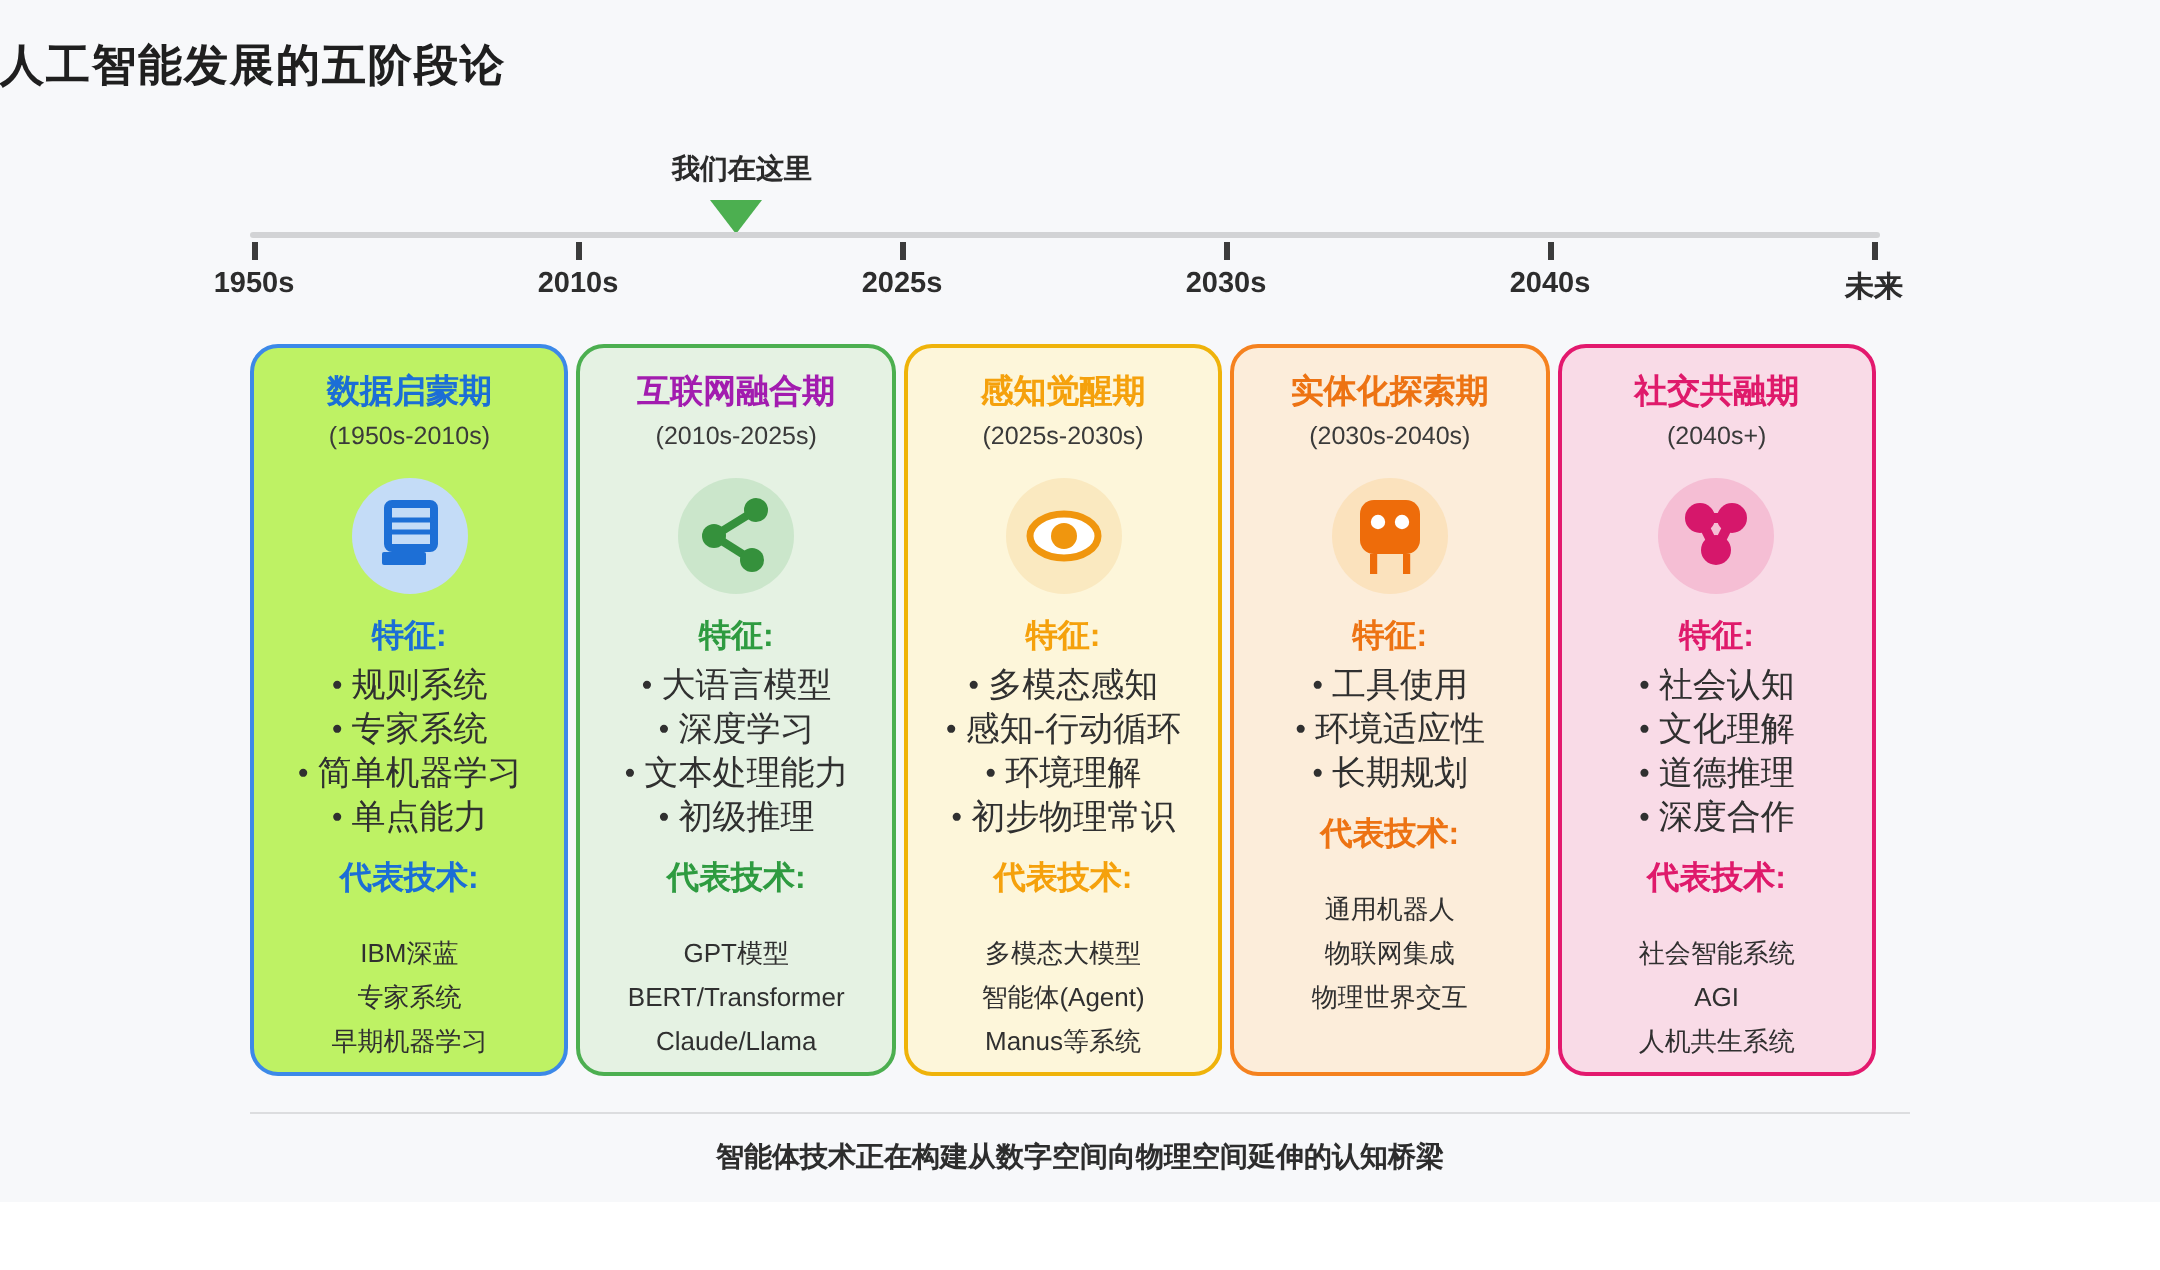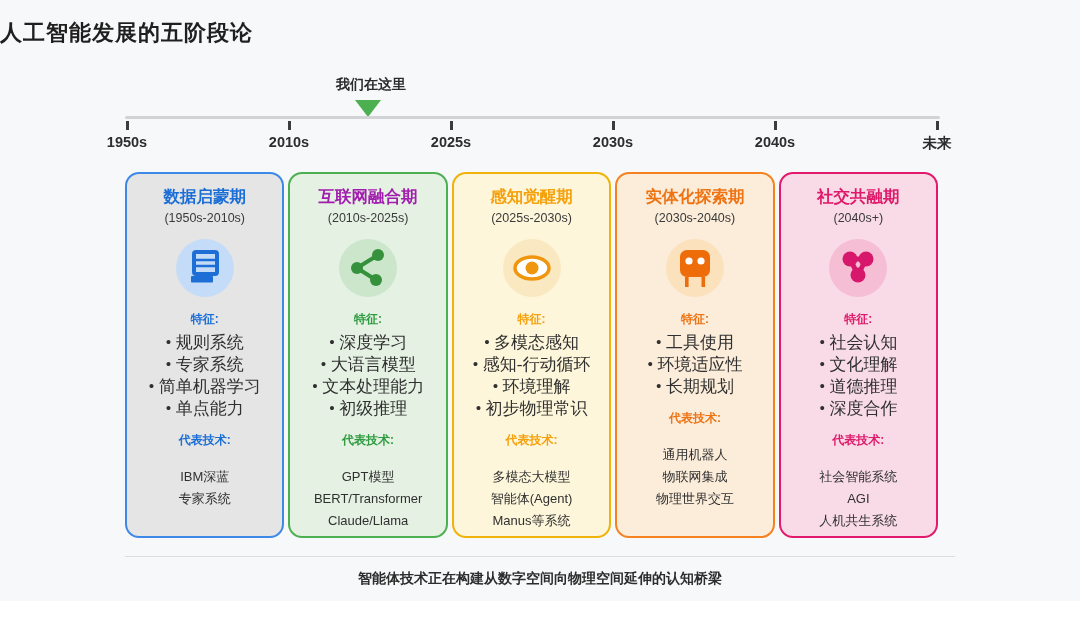--- a/index.html
+++ b/index.html
@@ -36,21 +36,21 @@
     flex:1 1 0;box-sizing:border-box;height:366px;
     border:2.5px solid #999;border-radius:14px;
     padding:12px 6px 10px;text-align:center;
   }
   .card-title{font-size:16.5px;font-weight:700;line-height:20px;}
   .card-period{font-size:12.5px;color:#3a3a3a;margin-top:4px;line-height:16px;}
   .icon-circle{
     width:58px;height:58px;border-radius:50%;margin:13px auto 12px;
     display:flex;align-items:center;justify-content:center;
   }
-  .sec-label{font-size:12px;font-weight:700;line-height:20px;margin-top:2px;}
+  .sec-label{font-size:16px;font-weight:700;line-height:20px;margin-top:2px;}
   .features{margin-top:3px;}
   .feat{font-size:17px;color:#303030;line-height:22px;font-family:Liberation Serif, serif;}
   .tech-label{margin-top:10px;}
   .techs{margin-top:16px;}
   .tech{font-size:13px;color:#303030;line-height:22px;}
   
   .divider{position:absolute;top:556px;left:125px;width:830px;height:1px;background:#dcdddf;}
   .footer-note{
     position:absolute;top:570px;left:0;width:1080px;text-align:center;
     font-size:14px;font-weight:700;color:#2d2d2d;
@@ -75,21 +75,21 @@
     <div class="tick-label" style="left: 411px;">2025s</div>
     <div class="tick" style="left: 611.5px;"></div>
     <div class="tick-label" style="left: 573px;">2030s</div>
     <div class="tick" style="left: 773.5px;"></div>
     <div class="tick-label" style="left: 735px;">2040s</div>
     <div class="tick" style="left: 935.5px;"></div>
     <div class="tick-label" style="left: 897px;">未来</div>
   </div>
 
 <div class="stages-row" id="stages-row">
-  <div class="card" style="background: #e5e5e5; border-color: rgb(60, 137, 232);">
+  <div class="card" style="background: #bef264; border-color: rgb(60, 137, 232);">
     <div class="card-title" style="color: rgb(27, 110, 214);">数据启蒙期</div>
     <div class="card-period">(1950s-2010s)</div>
     <div class="icon-circle" style="background: rgb(196, 220, 247);">
         <svg width="56" height="56" viewBox="0 0 56 56">
           <rect x="17" y="12" width="23" height="22" rx="2" fill="none" stroke="#1d6fd6" stroke-width="4"></rect>
           <line x1="17" y1="20" x2="40" y2="20" stroke="#1d6fd6" stroke-width="2.5"></line>
           <line x1="17" y1="26" x2="40" y2="26" stroke="#1d6fd6" stroke-width="2.5"></line>
           <rect x="14" y="36" width="22" height="6.5" rx="1" fill="#1d6fd6"></rect>
         </svg>
       </div>
@@ -97,39 +97,40 @@
     <div class="features">
         <div class="feat">• 规则系统</div>
         <div class="feat">• 专家系统</div>
         <div class="feat">• 简单机器学习</div>
         <div class="feat">• 单点能力</div>
       </div>
     <div class="sec-label tech-label" style="color: rgb(27, 110, 214);">代表技术:</div>
     <div class="techs">
         <div class="tech">IBM深蓝</div>
         <div class="tech">专家系统</div>
+        <div class="tech">早期机器学习</div>
       </div>
   </div>
 
   <div class="card" style="background: rgb(229, 242, 227); border-color: rgb(76, 175, 80);">
     <div class="card-title" style="color: #a21caf;">互联网融合期</div>
     <div class="card-period">(2010s-2025s)</div>
     <div class="icon-circle" style="background: rgb(203, 230, 203);">
         <svg width="56" height="56" viewBox="0 0 56 56">
           <line x1="17" y1="28" x2="38" y2="15" stroke="#35913c" stroke-width="4"></line>
           <line x1="17" y1="28" x2="36" y2="40" stroke="#35913c" stroke-width="4"></line>
           <circle cx="17" cy="28" r="6" fill="#35913c"></circle>
           <circle cx="38" cy="15" r="6" fill="#35913c"></circle>
           <circle cx="36" cy="40" r="6" fill="#35913c"></circle>
         </svg>
       </div>
     <div class="sec-label" style="color: rgb(46, 155, 64);">特征:</div>
     <div class="features">
+        <div class="feat">• 大语言模型</div>
         <div class="feat">• 深度学习</div>
-        <div class="feat">• 大语言模型</div>
         <div class="feat">• 文本处理能力</div>
         <div class="feat">• 初级推理</div>
       </div>
     <div class="sec-label tech-label" style="color: rgb(46, 155, 64);">代表技术:</div>
     <div class="techs">
         <div class="tech">GPT模型</div>
         <div class="tech">BERT/Transformer</div>
         <div class="tech">Claude/Llama</div>
       </div>
   </div>

